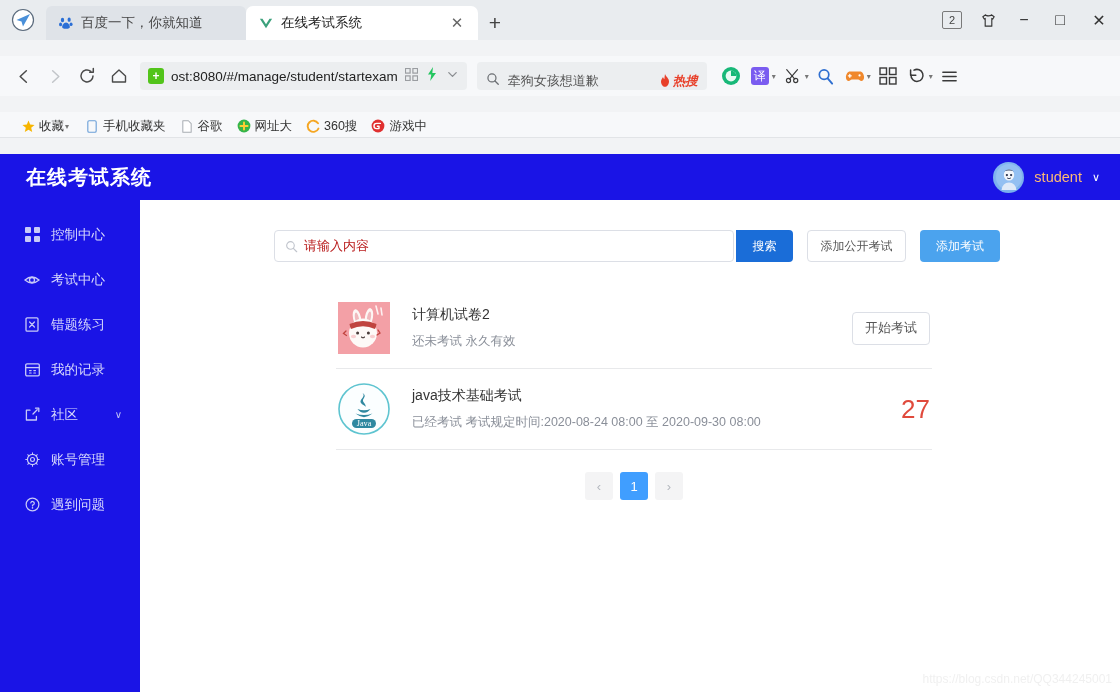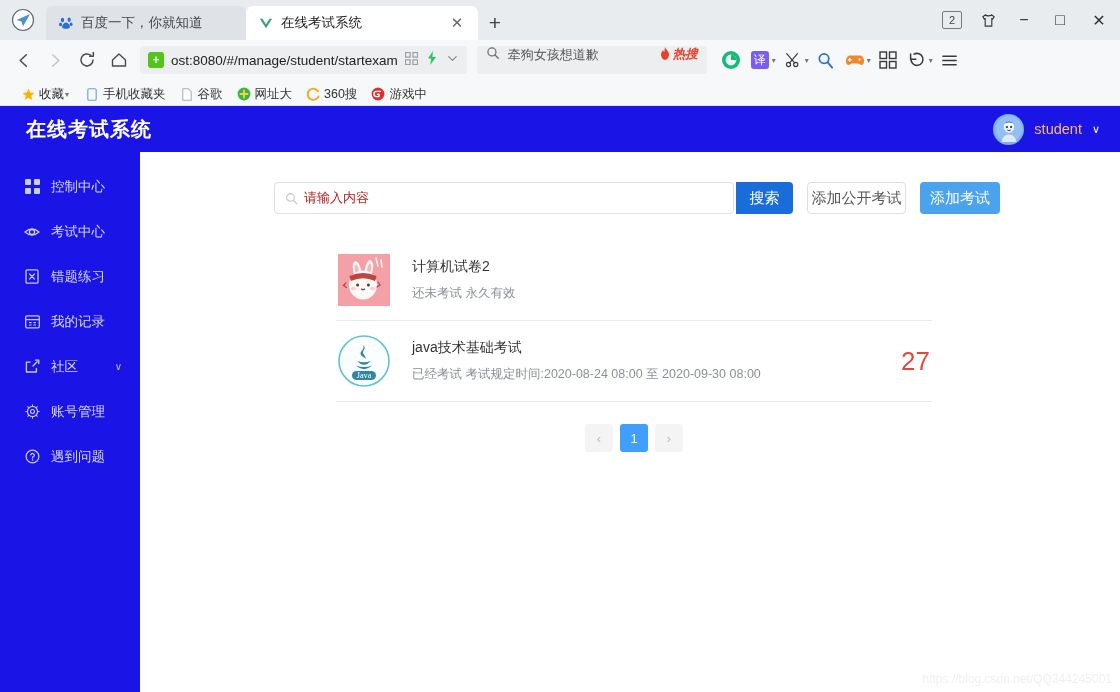--- a/index.html
+++ b/index.html
@@ -3,21 +3,21 @@
 <meta charset="utf-8">
 <style>
   * { box-sizing: border-box; margin: 0; padding: 0; }
   html, body {
     width: 1120px; height: 692px;
     font-family: "Liberation Sans", "DejaVu Sans", sans-serif;
     background: #ffffff; overflow: hidden;
   }
 
   
-  .browser { width: 1120px; height: 692px; display: flex; flex-direction: column; background:#f2f3f5; }
+  .browser { width: 1120px; height: 692px; display: flex; flex-direction: column; background:#f2f3f5;gap:16px; }
 
   .tabstrip {
     height: 40px; background: #e9ecef; display: flex; align-items: flex-end;
     position: relative; flex: 0 0 40px;
   }
   .nav-logo {
     width: 46px; height: 40px; display:flex; align-items:center; justify-content:center;
   }
   .nav-logo svg { display:block; }
 
@@ -54,21 +54,21 @@
     flex: 0 1 315px; height: 28px; background:#eceef0; border-radius: 4px;
     display:flex; align-items:center; gap:7px; padding: 0 8px; margin-left: 4px; margin-right: 8px;
   }
   .url-shield { width:16px;height:16px;border-radius:3px;background:#52c41a;display:flex;
                 align-items:center;justify-content:center;color:#fff;font-size:12px;font-weight:bold;flex:0 0 16px;}
   .url-text { flex:1; font-size: 13.5px; color:#222; white-space:nowrap; overflow:hidden; }
   .url-mini { display:flex; align-items:center; gap:8px; color:#8a8d91; }
 
   .searchbar {
     flex: 0 1 230px; height: 28px; background:#eceef0; border-radius: 4px;
-    display:flex; align-items:flex-start; gap:8px; padding: 0 9px; margin-right: 6px;
+    display:flex; align-items:flex-end; gap:8px; padding: 0 9px; margin-right: 6px;
   }
   .search-txt { flex:1; font-size: 13px; color:#555; white-space:nowrap; overflow:hidden; }
   .hot-badge { display:flex; align-items:center; gap:2px; color:#e8402a; font-size:12.5px; font-weight:bold; font-style:italic; }
 
   .ext-icons { display:flex; align-items:center; gap:1px; margin-left:2px; }
   .ext { width:28px;height:28px;display:flex;align-items:center;justify-content:center; }
   .caret { font-size:8px; color:#777; margin-left:-3px; margin-right:2px; }
 
   .bookmarks {
     height: 26px; background:#f7f8fa; display:flex; align-items:flex-end; gap:0px; padding-left: 14px;
@@ -109,21 +109,21 @@
 
   .search-row {
     display:flex; align-items:center; gap: 0; padding: 30px 0 0 0;
     margin-left: 134px; width: 726px;
   }
   .inp-wrap { flex: 0 0 460px; height: 32px; border:1px solid #dcdfe6; border-radius:4px;
               display:flex; align-items:center; gap:6px; padding: 0 10px; background:#fff; }
   .inp-ico { color:#c0c4cc; font-size:13px; display:flex; align-items:center; }
   .inp-ph { font-size:13px; color:#b91c1c; }
   .btn { height: 32px; display:flex; align-items:center; justify-content:center;
-         font-size:15px; border-radius:4px; }
+         font-size:12px; border-radius:4px; }
   .btn-search { width: 60px; background:#1a6dd8; color:#fff; margin-left: 2px; border-radius:0 4px 4px 0; }
   .btn-public { width: 104px; background:#fff; color:#555; border:1px solid #dcdfe6; margin-left: 14px; }
   .btn-add { width: 84px; background:#4ba3ee; color:#fff; margin-left: 14px; }
 
   .exam-list { margin-left: 196px; width: 596px; margin-top: 26px; }
   .exam-item {
     display:flex; align-items:center; border-bottom: 1px solid #e8e9eb;
     height: 81px; padding: 0 2px;
   }
   .exam-thumb { width: 52px; height:52px; flex:0 0 52px; margin-right: 22px; }
@@ -514,20 +514,23 @@
                 <ellipse cx="15.5" cy="34.5" rx="2.6" ry="1.7" fill="#f7c3c6" opacity="0.8"></ellipse>
                 <ellipse cx="34.5" cy="34.5" rx="2.6" ry="1.7" fill="#f7c3c6" opacity="0.8"></ellipse>
                 <path d="M40 28 L42 31 L39 33" stroke="#c0443f" stroke-width="1.3" fill="none" stroke-linecap="round"></path>
                 <path d="M8 29 L5.5 31.5 L8.5 33.5" stroke="#c0443f" stroke-width="1.3" fill="none" stroke-linecap="round"></path>
               </svg>
             </span>
             <div class="exam-info">
               <div class="exam-name">计算机试卷2</div>
               <div class="exam-meta">还未考试 永久有效</div>
             </div>
+            <div class="exam-action">
+              <div class="btn-start">开始考试</div>
+            </div>
           </div>
 
           <div class="exam-item">
             <span class="exam-thumb">
               <svg width="52" height="52" viewBox="0 0 52 52">
                 <circle cx="26" cy="26" r="25" fill="#fbfeff" stroke="#5ec4d0" stroke-width="1.6"></circle>
                 <path d="M24.5 10 C28 13.5 22 16 22.5 19 C23 21.5 27 22 27.5 24 C28.5 21 24.5 19.5 25 17 C25.4 14.8 29 13 24.5 10 Z" fill="#2f88a0"></path>
                 <path d="M19.5 26 Q26 28.5 32.5 26 Q30 29.5 26 29.8 Q22 29.5 19.5 26 Z" fill="#2f88a0"></path>
                 <path d="M17.5 30.5 Q26 33.5 34.5 30.5 Q30 34 26 34.3 Q22 34 17.5 30.5 Z" fill="#2f88a0"></path>
                 <rect x="14" y="36" width="24" height="9" rx="4.5" fill="#2f88a0"></rect>

